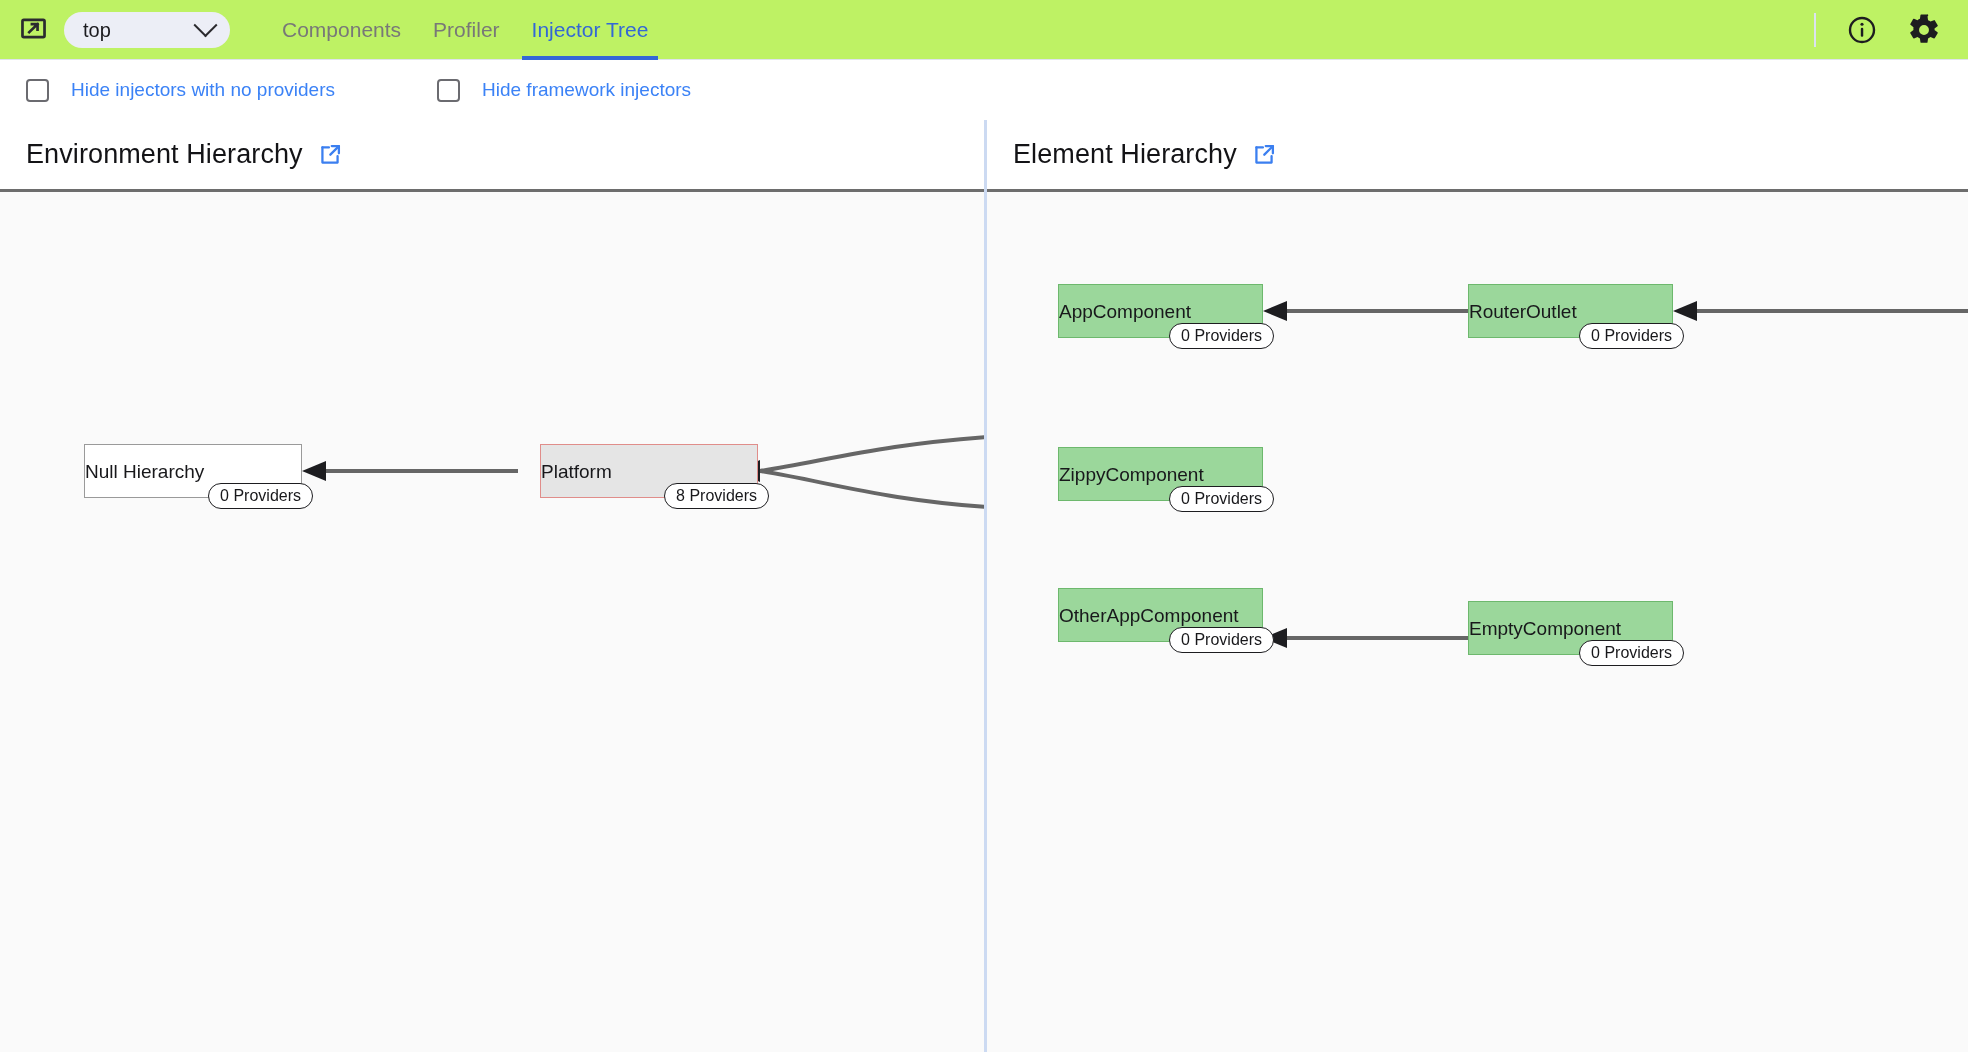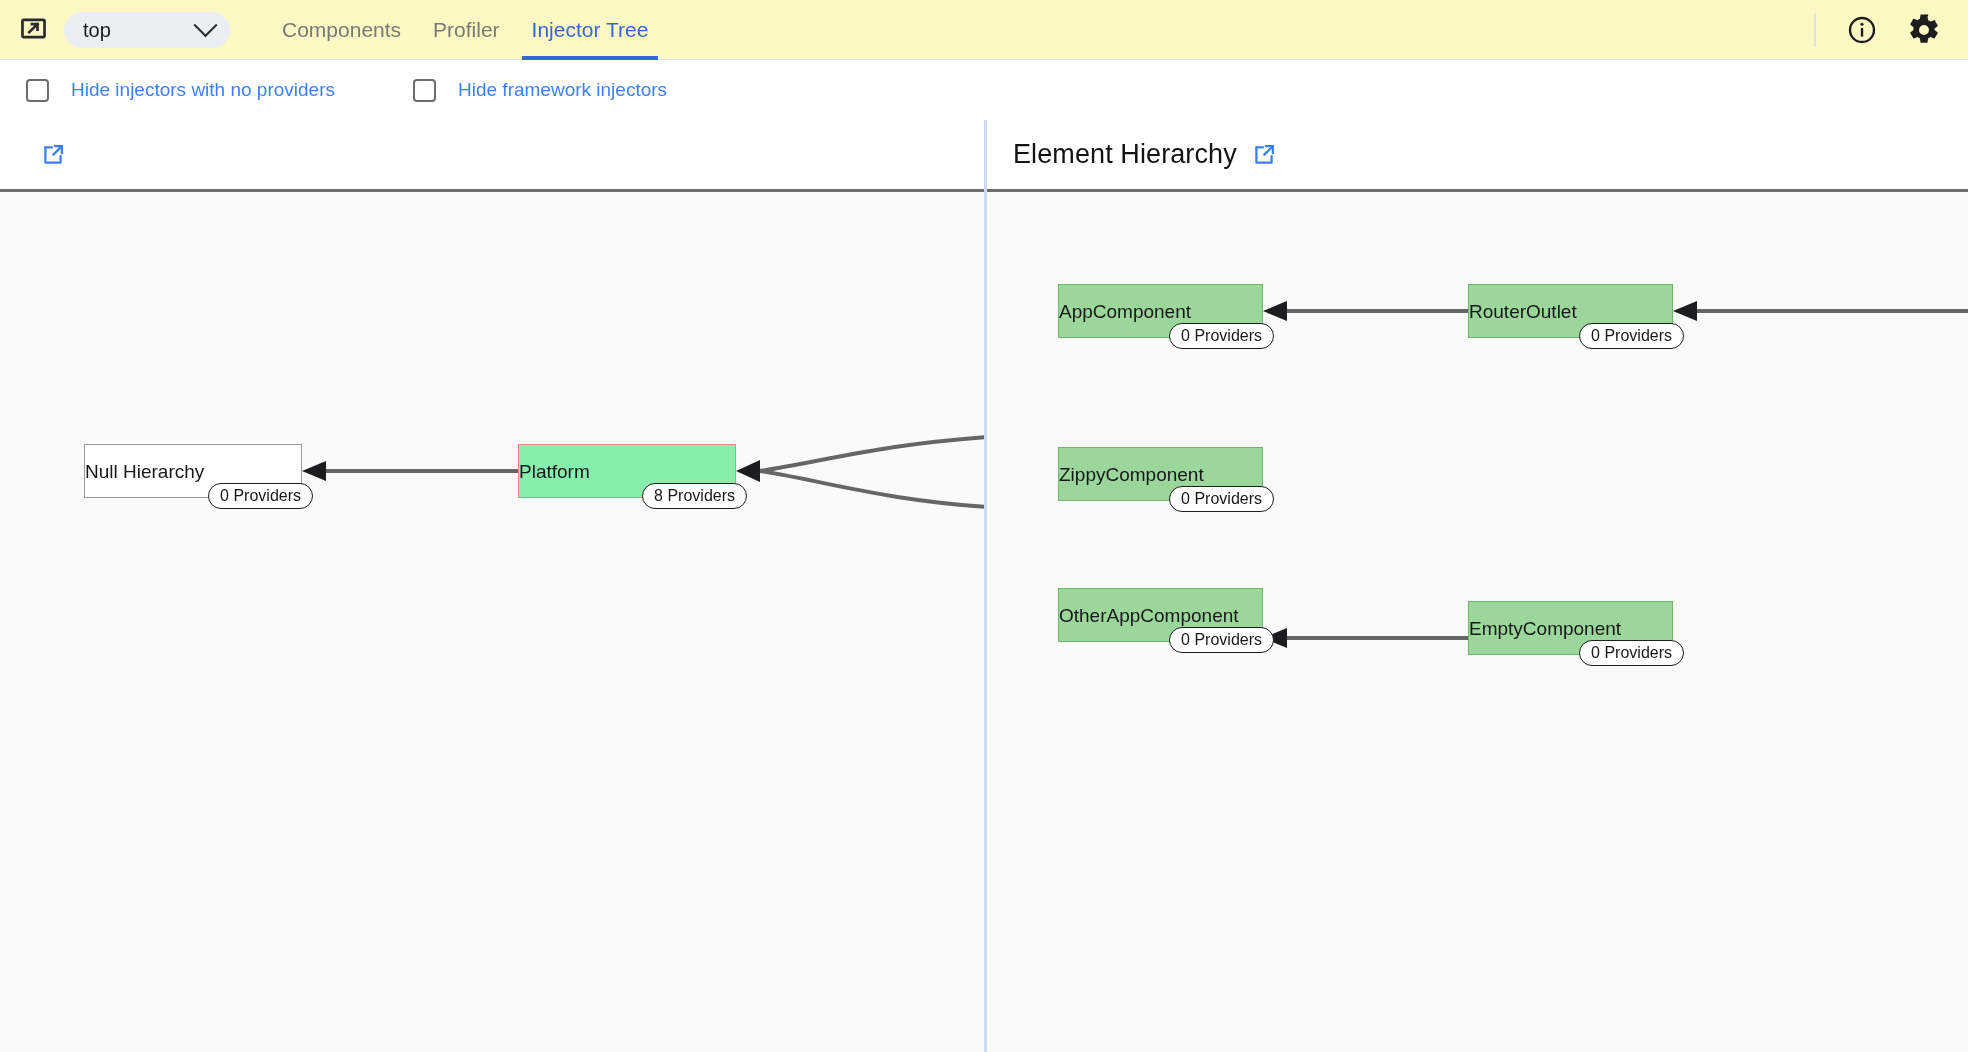--- a/index.html
+++ b/index.html
@@ -20,21 +20,21 @@
     background: #ffffff;
   }
 
   
   .topbar {
     position: relative;
     height: 60px;
     display: flex;
     align-items: center;
     padding: 0 24px 0 12px;
-    background: #fef9c3;
+    background: #bef264;
     border-bottom: 1px solid #dfe3ec;
   }
 
   .inspect-btn {
     width: 42px; height: 42px;
     display: flex; align-items: center; justify-content: center;
     flex: 0 0 auto;
     cursor: pointer;
     border-radius: 6px;
   }
@@ -114,21 +114,21 @@
     display: flex;
     align-items: center;
     padding-left: 26px;
     background: #ffffff;
   }
   .checkrow {
     display: flex;
     align-items: center;
     cursor: pointer;
   }
-  .checkrow + .checkrow { margin-left: 78px; }
+  .checkrow + .checkrow { margin-left: 102px; }
   .cbox {
     width: 23px; height: 23px;
     border: 2px solid #6b6b70;
     border-radius: 4px;
     background: #fff;
     flex: 0 0 auto;
   }
   .clabel {
     margin-left: 22px;
     font-size: 19px;
@@ -195,21 +195,21 @@
     justify-content: flex-start;
     cursor: pointer;
   }
   .node .node-label {
     font-size: 19px;
     color: #18181b;
     white-space: nowrap;
     line-height: 1;
   }
   .node.null-injector { background: #ffffff; border: 1.5px solid #9a9a9a; }
-  .node.platform      { background: #86efac; border: 1.5px solid #e08d8a; }
+  .node.platform      { background: #e5e5e5; border: 1.5px solid #e08d8a; margin-left: 22px; }
   .node.component     { background: #9bd79b; border: 1.5px solid #6db86d; }
 
   .pill {
     position: absolute;
     right: -12px;
     bottom: -12px;
     height: 26px;
     padding: 0 11px;
     background: #ffffff;
     border: 1.6px solid #1d1d20;
@@ -272,20 +272,21 @@
     <label class="checkrow">
       <span class="cbox"></span>
       <span class="clabel">Hide framework injectors</span>
     </label>
   </div>
 
   <div class="panels">
 
     <div class="panel panel-left">
       <div class="panel-head">
+        <span class="panel-title">Environment Hierarchy</span>
         <span class="open-ext">
           <svg width="26" height="26" viewBox="0 0 24 24">
             <path d="M5 5h6" fill="none" stroke="#3b7ff0" stroke-width="2.1" stroke-linecap="round"></path>
             <path d="M5 5v14h14v-6" fill="none" stroke="#3b7ff0" stroke-width="2.1" stroke-linecap="round" stroke-linejoin="round"></path>
             <path d="M13.6 3.8h6.6v6.6" fill="none" stroke="#3b7ff0" stroke-width="2.1" stroke-linecap="round" stroke-linejoin="round"></path>
             <path d="M20.2 3.8 12.3 11.7" fill="none" stroke="#3b7ff0" stroke-width="2.1" stroke-linecap="round"></path>
           </svg>
         </span>
       </div>
 

